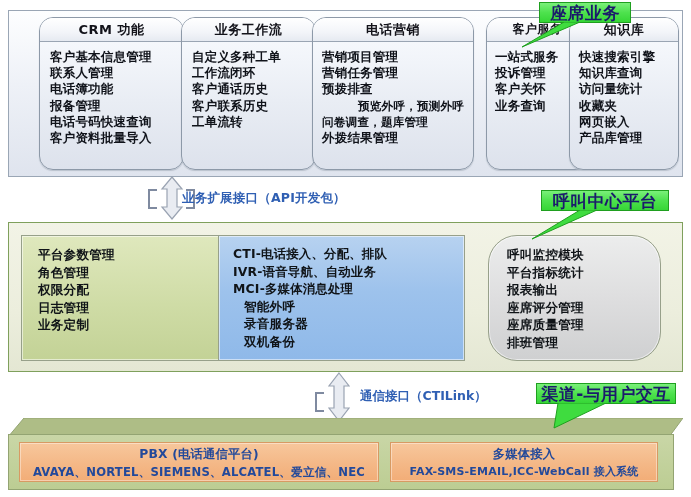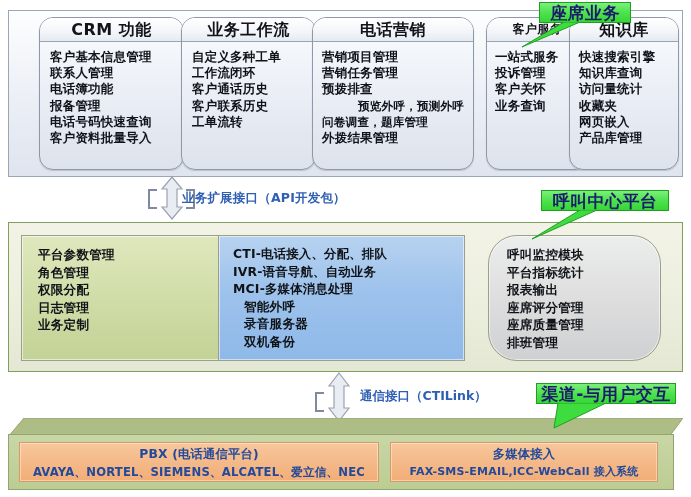--- a/index.html
+++ b/index.html
@@ -24,21 +24,21 @@
   .tcard{
     position:absolute;top:6px;
     border:1px solid #8d99a8;
     border-radius:14px;
     background:linear-gradient(180deg,#fafcff 0%,#e9edf4 55%,#dde2ec 100%);
     box-sizing:border-box;
     box-shadow:0 1px 1px rgba(140,150,165,.45);
   }
   .tcard-head{
     height:23px;line-height:23px;text-align:center;
-    font-size:16px;font-weight:bold;color:#13131a;
+    font-size:13px;font-weight:bold;color:#13131a;
     border-bottom:1px solid #9aa5b3;
     background:linear-gradient(180deg,#ffffff 0%,#f3f5f9 60%,#e6eaf1 100%);
     border-radius:13px 13px 0 0;
     letter-spacing:.5px;
   }
   .tcard-body{
     padding:7px 0 4px 10px;
   }
   .tcard-body .li{
     font-size:12.5px;line-height:16.2px;font-weight:bold;color:#10131a;

